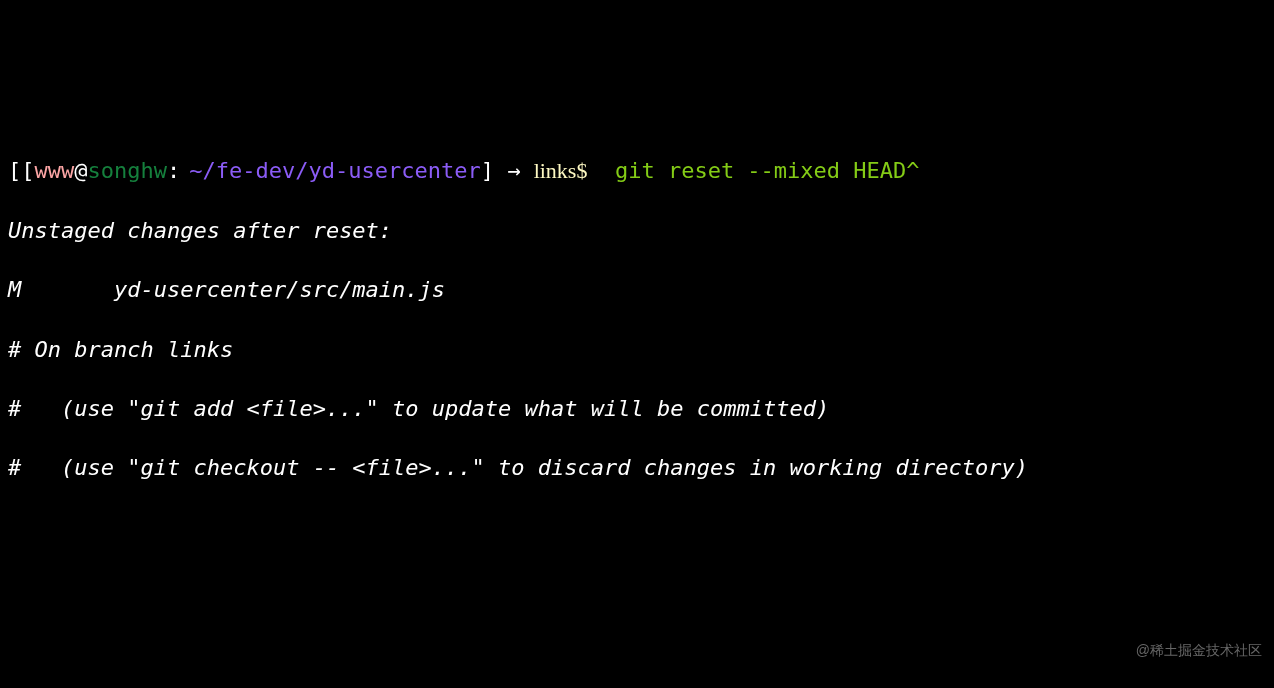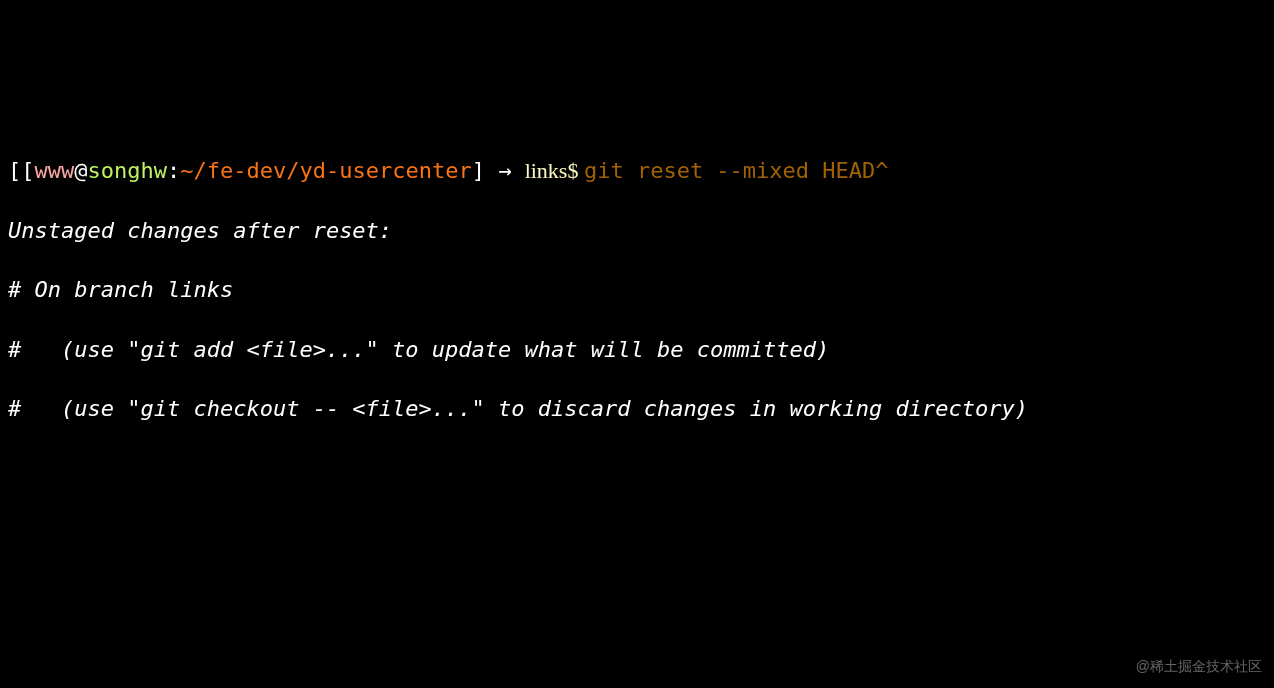--- a/index.html
+++ b/index.html
@@ -14,42 +14,43 @@
     height: 688px;
     box-sizing: border-box;
     white-space: pre;
     overflow: hidden;
     position: relative;
   }
   .line { display: block; }
   .bracket { color: #ffffff; }
   .user { color: #fca5a5; }
   .at { color: #ffffff; }
-  .host { color: #bef264; text-align: right; }
-  .path { color: #f97316; }
+  .host { color: #15803d; text-align: right; }
+  .path { color: #8b5cf6; margin-left: 9px; }
   .branch { color: #fef9c3; font-family: Liberation Serif, serif; }
-  .cmd { color: #a16207; }
+  .cmd { color: #84cc16; margin-left: 22px; }
   .plain { color: #ffffff; font-style: italic; }
   .watermark {
     position: absolute;
-    bottom: 12px;
+    bottom: 28px;
     right: 12px;
     color: #666666;
     font-size: 14px;
     font-family: sans-serif;
   }
 </style>
 </head>
 <body>
 
 
 
 <div>
 <span class="line"><span class="bracket">[[</span><span class="user">www</span><span class="at">@</span><span class="host">songhw</span><span class="bracket">:</span><span class="path">~/fe-dev/yd-usercenter</span><span class="bracket">] → </span><span class="branch">links$ </span><span class="cmd">git reset --mixed HEAD^</span></span>
 <span class="line plain">Unstaged changes after reset:</span>
+<span class="line plain">M       yd-usercenter/src/main.js</span>
 <span class="line plain"># On branch links</span>
 <span class="line plain">#   (use "git add &lt;file&gt;..." to update what will be committed)</span>
 <span class="line plain">#   (use "git checkout -- &lt;file&gt;..." to discard changes in working directory)</span>
 
 
 
 
 
 
 

